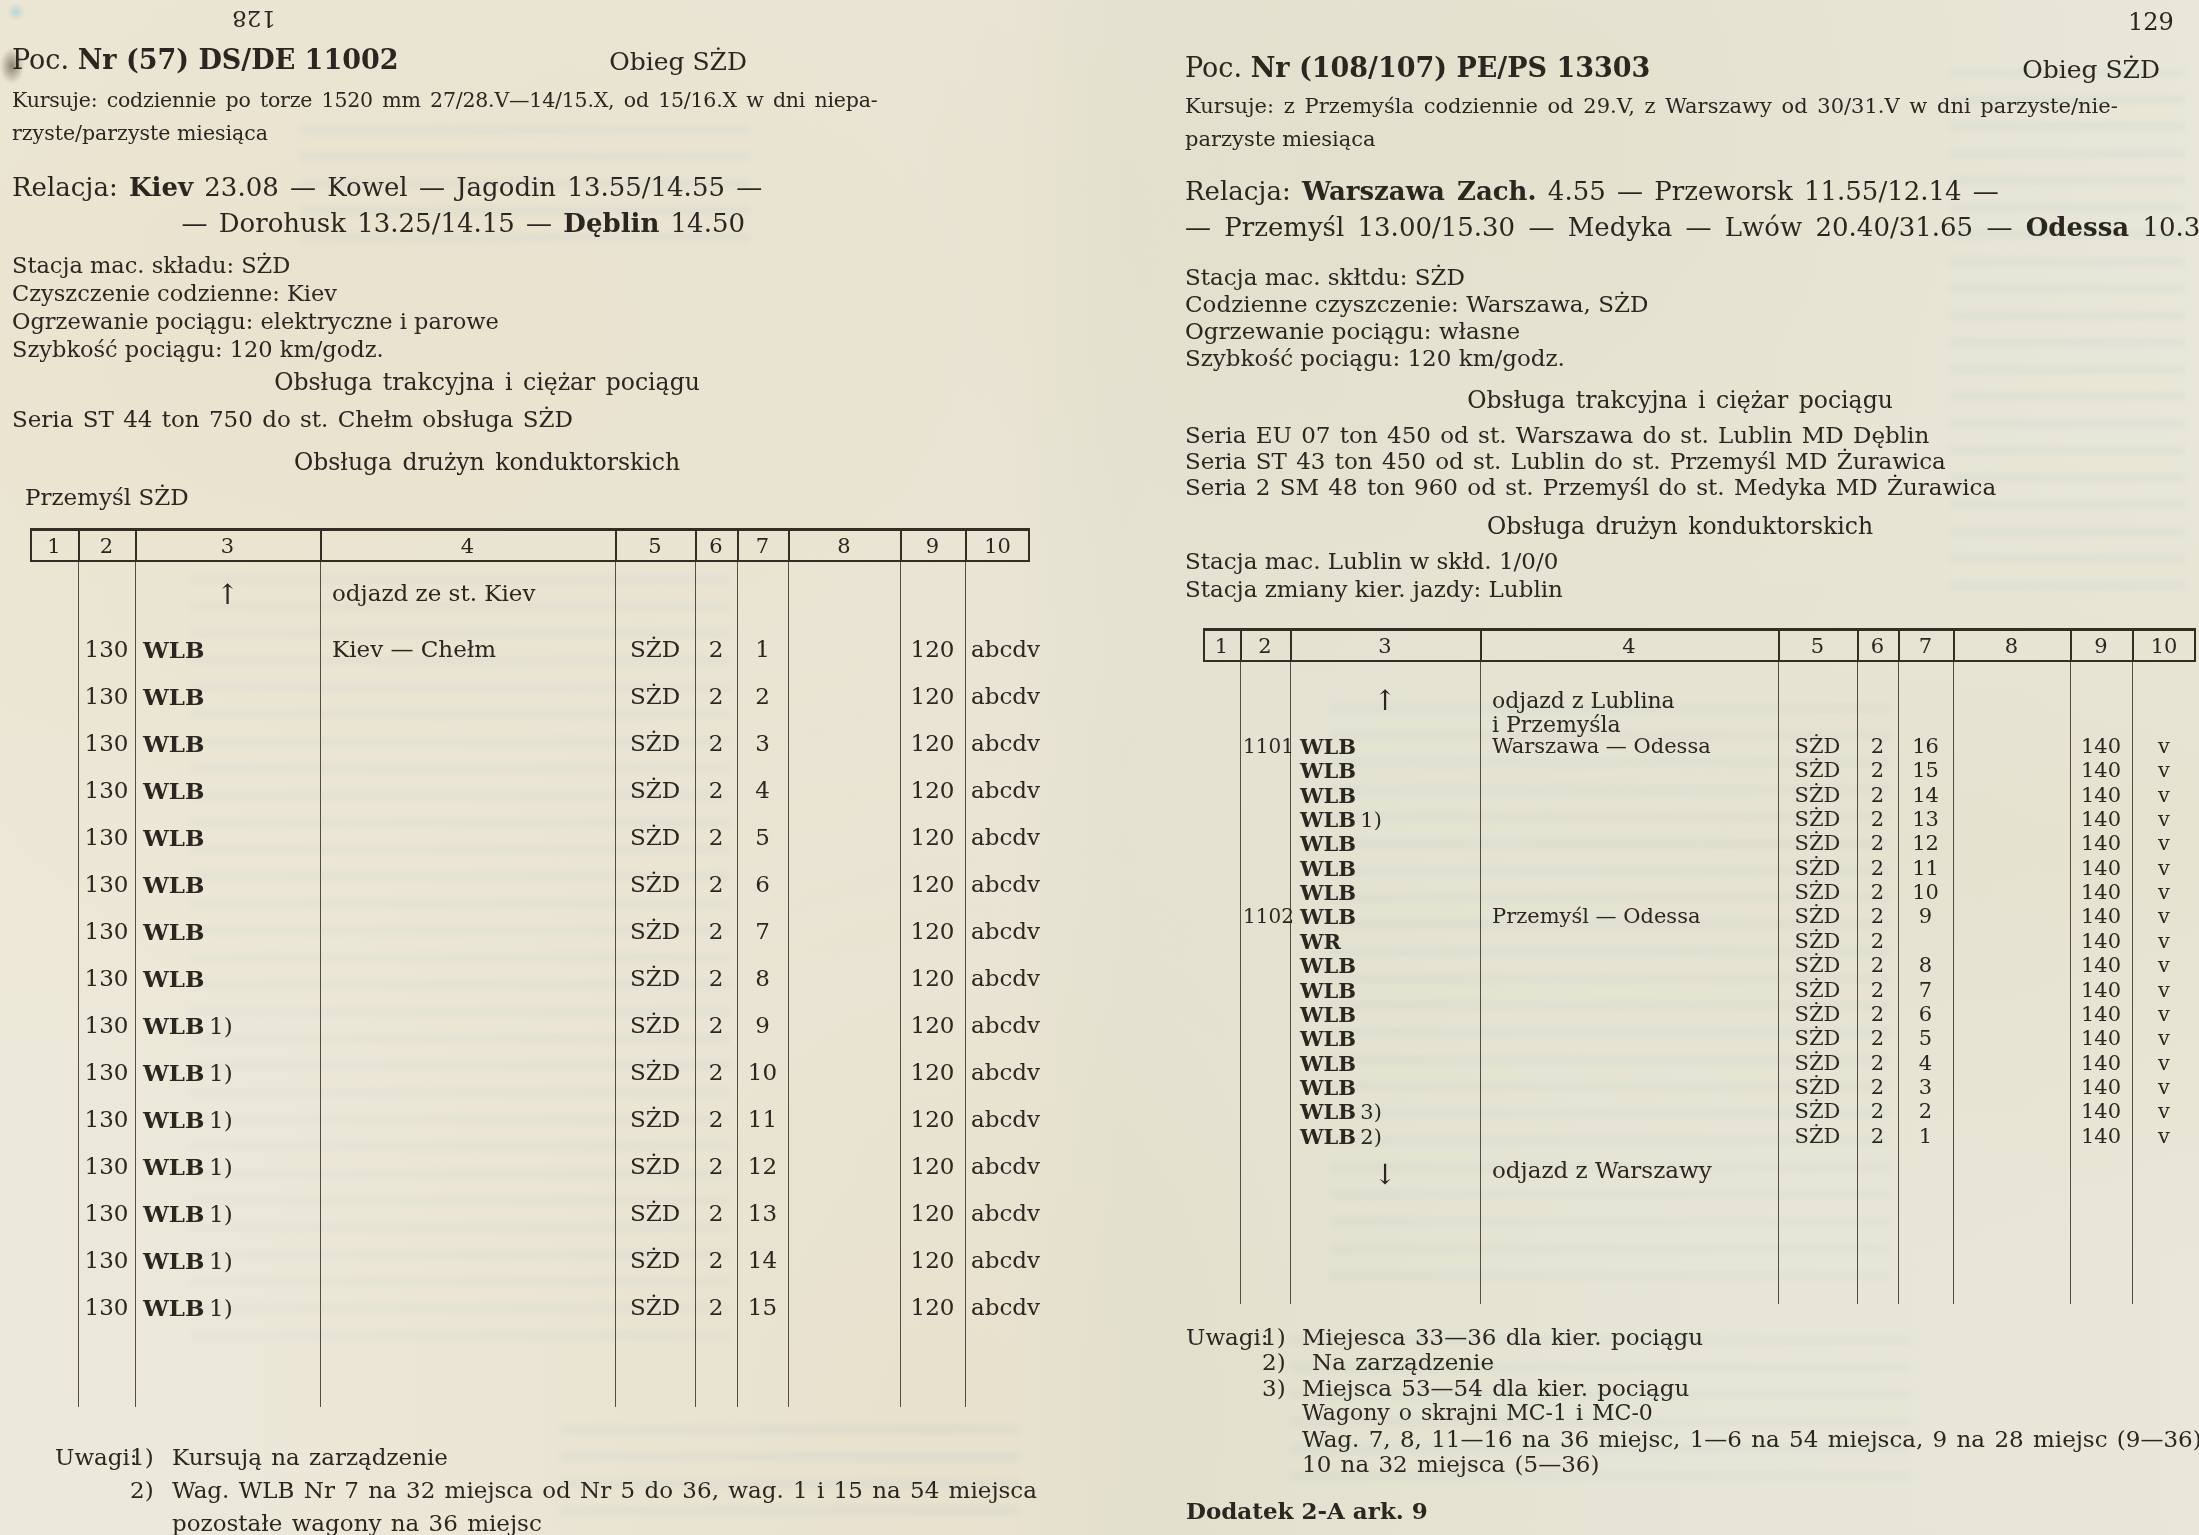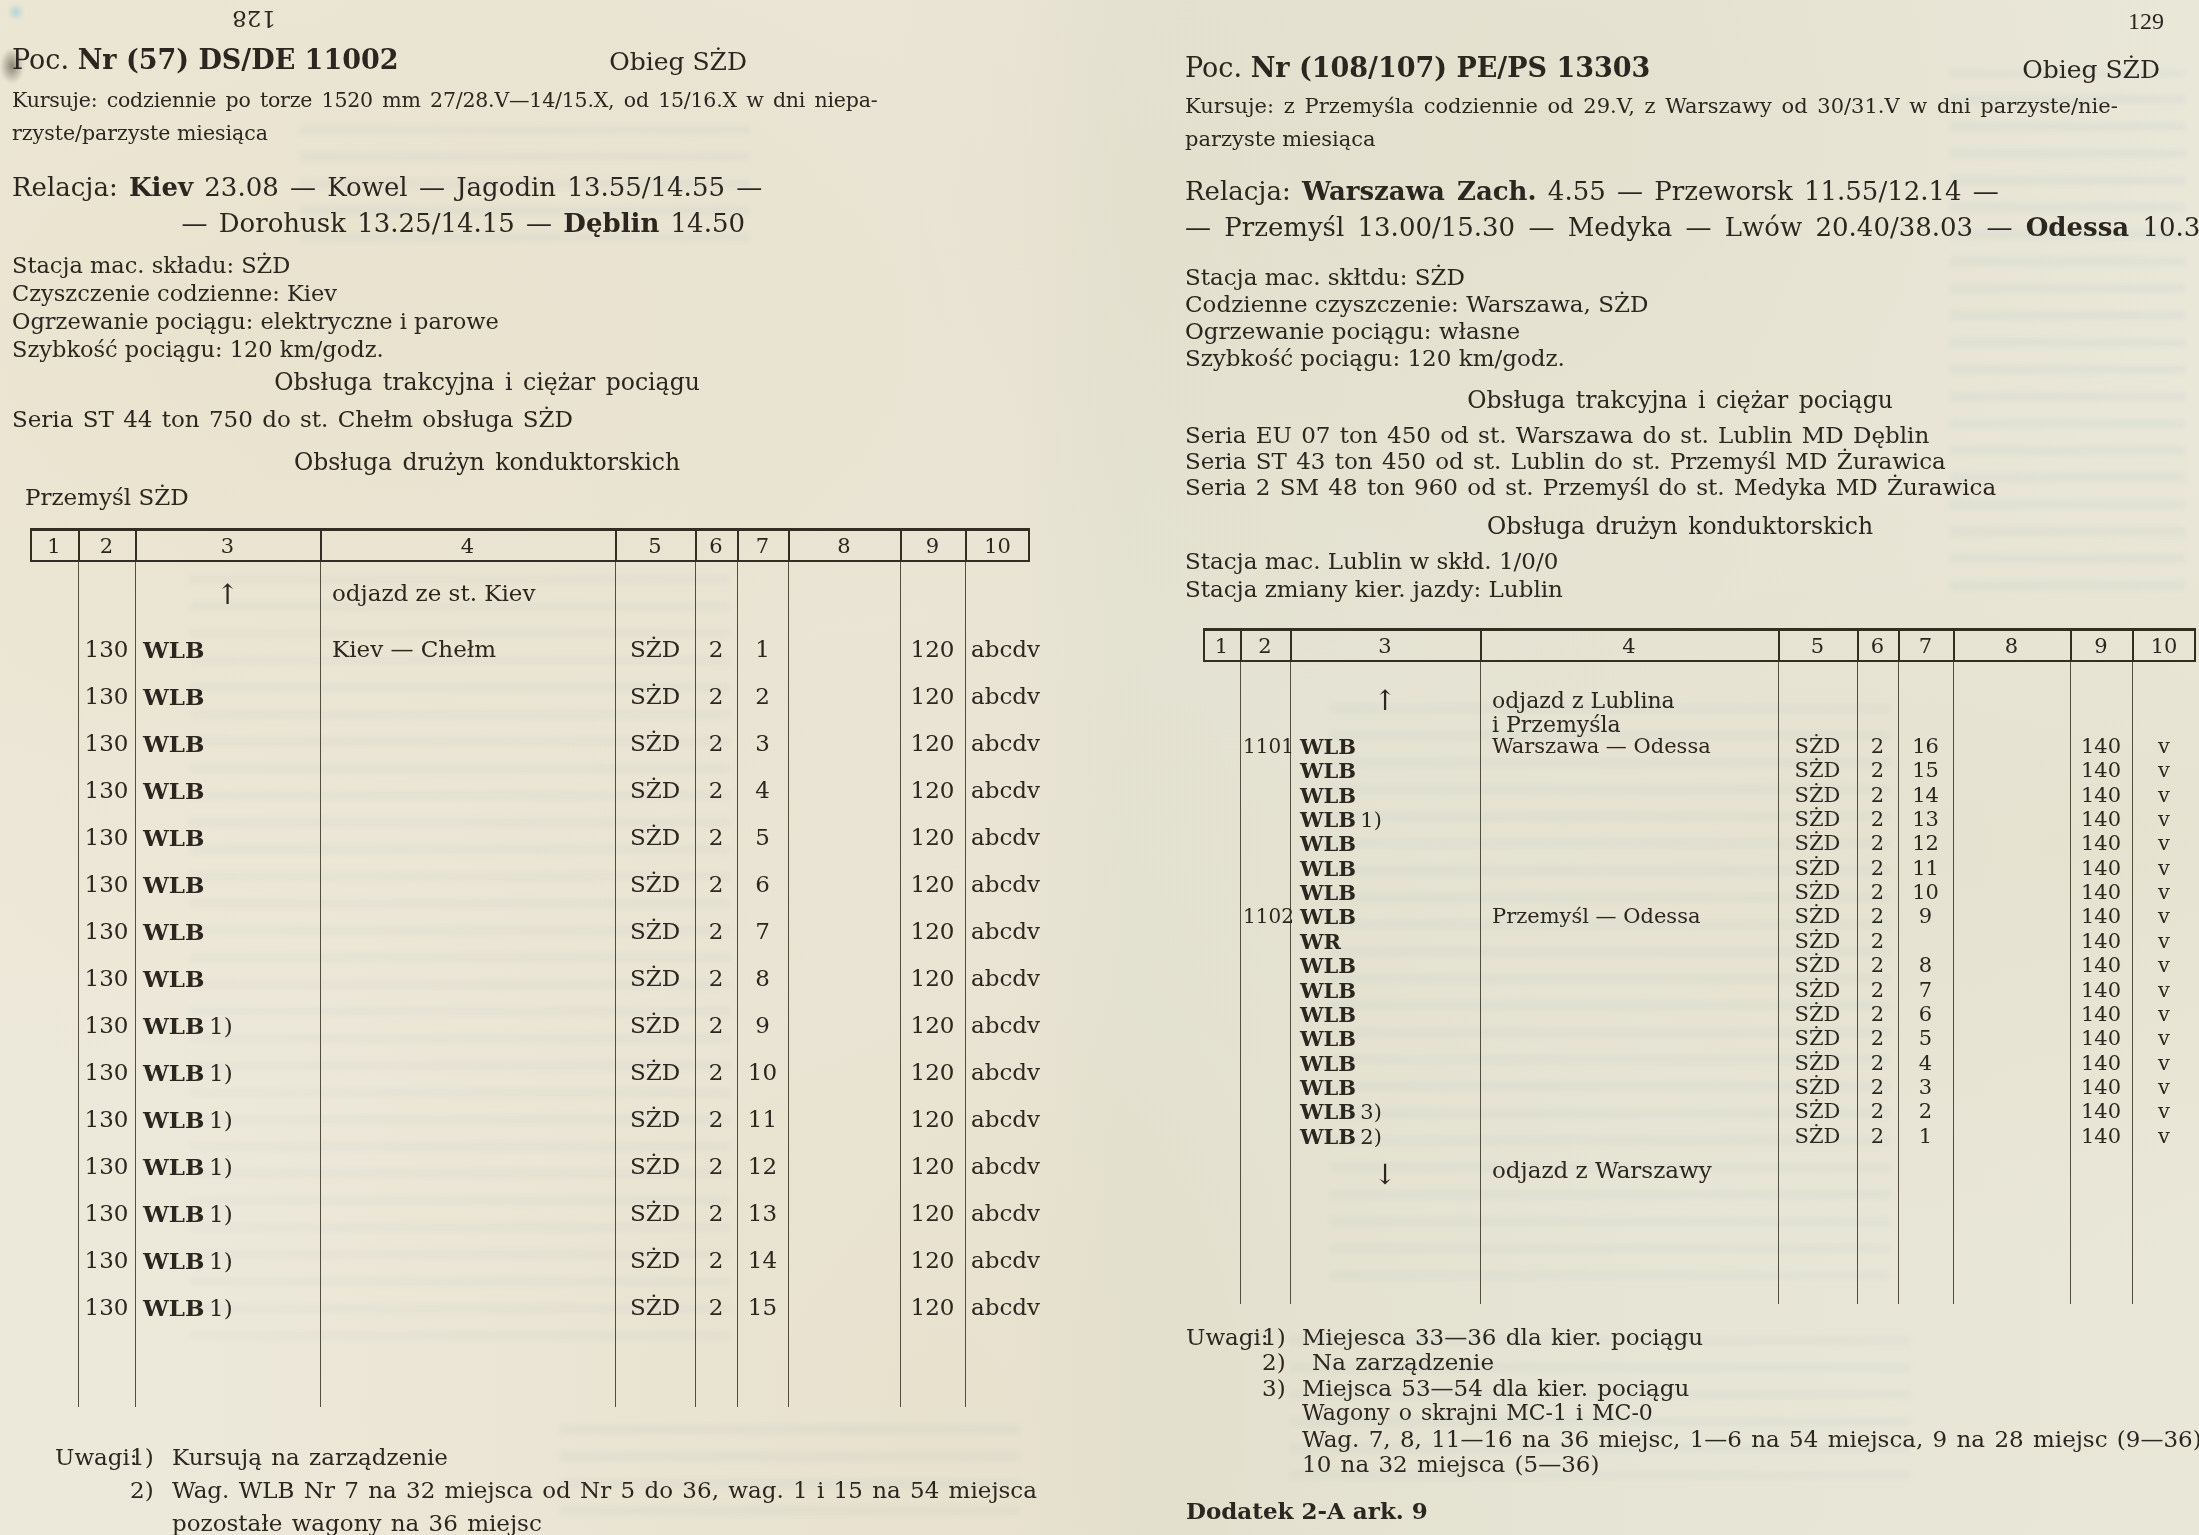--- a/index.html
+++ b/index.html
@@ -246,30 +246,30 @@
     </div>
   <div id="uwagi-left" style="position: absolute; left: 0px; top: 0px;">
       <div class="cell" style="left: 55px; top: 1444px; font-size: 23px;">Uwagi:</div>
       <div class="cell" style="left: 130px; top: 1444px; font-size: 23px;">1)</div>
       <div class="cell" style="left: 172px; top: 1444px; font-size: 23px; word-spacing: 2px;">Kursują na zarządzenie</div>
       <div class="cell" style="left: 130px; top: 1477px; font-size: 23px;">2)</div>
       <div class="cell" style="left: 172px; top: 1477px; font-size: 23px; word-spacing: 2px;">Wag. WLB Nr 7 na 32 miejsca od Nr 5 do 36, wag. 1 i 15 na 54 miejsca</div>
       <div class="cell" style="left: 172px; top: 1510px; font-size: 23px; word-spacing: 2px;">pozostałe wagony na 36 miejsc</div>
     </div>
 
-  <div class="abs" style="left:2128px;top:8px;font-size:24px;font-family:Liberation Serif, serif;">129</div>
+  <div class="abs" style="left:2128px;top:8px;font-size:24px;">129</div>
 
   <div class="abs" style="left:1185px;top:52px;font-size:27px;"><span>Poc. </span><span style="font-weight: bold;">Nr (108/107) PE/PS 13303</span></div>
   <div class="abs" style="left:1185px;top:55px;width:975px;text-align:right;font-size:25px;">Obieg SŻD</div>
 
   <div class="abs" style="left:1185px;top:94px;font-size:21px;word-spacing:3px;">Kursuje: z Przemyśla codziennie od 29.V, z Warszawy od 30/31.V w dni parzyste/nie-</div>
   <div class="abs" style="left:1185px;top:127px;font-size:21px;">parzyste miesiąca</div>
 
   <div class="abs" style="left:1185px;top:176px;font-size:26px;word-spacing:3px;"><span>Relacja: </span><span style="font-weight: bold;">Warszawa Zach.</span><span> 4.55 — Przeworsk 11.55/12.14 —</span></div>
-  <div class="abs" style="left:1185px;top:212px;font-size:26px;word-spacing:5px;"><span>— Przemyśl 13.00/15.30 — Medyka — Lwów 20.40/38.03 — </span><span style="font-weight: bold;">Odessa</span><span> 10.35</span></div>
+  <div class="abs" style="left:1185px;top:212px;font-size:26px;word-spacing:5px;"><span>— Przemyśl 13.00/15.30 — Medyka — Lwów 20.40/31.65 — </span><span style="font-weight: bold;">Odessa</span><span> 10.35</span></div>
 
   <div class="abs" style="left:1185px;top:264px;font-size:23px;">Stacja mac. skłtdu: SŻD</div>
   <div class="abs" style="left:1185px;top:291px;font-size:23px;">Codzienne czyszczenie: Warszawa, SŻD</div>
   <div class="abs" style="left:1185px;top:318px;font-size:23px;">Ogrzewanie pociągu: własne</div>
   <div class="abs" style="left:1185px;top:345px;font-size:23px;">Szybkość pociągu: 120 km/godz.</div>
 
   <div class="abs" style="left:1185px;top:386px;width:990px;text-align:center;font-size:23.5px;word-spacing:3px;">Obsługa trakcyjna i ciężar pociągu</div>
   <div class="abs" style="left:1185px;top:422px;font-size:23px;word-spacing:2px;">Seria EU 07 ton 450 od st. Warszawa do st. Lublin MD Dęblin</div>
   <div class="abs" style="left:1185px;top:448px;font-size:23px;word-spacing:2px;">Seria ST 43 ton 450 od st. Lublin do st. Przemyśl MD Żurawica</div>
   <div class="abs" style="left:1185px;top:474px;font-size:23px;word-spacing:2px;">Seria 2 SM 48 ton 960 od st. Przemyśl do st. Medyka MD Żurawica</div>

